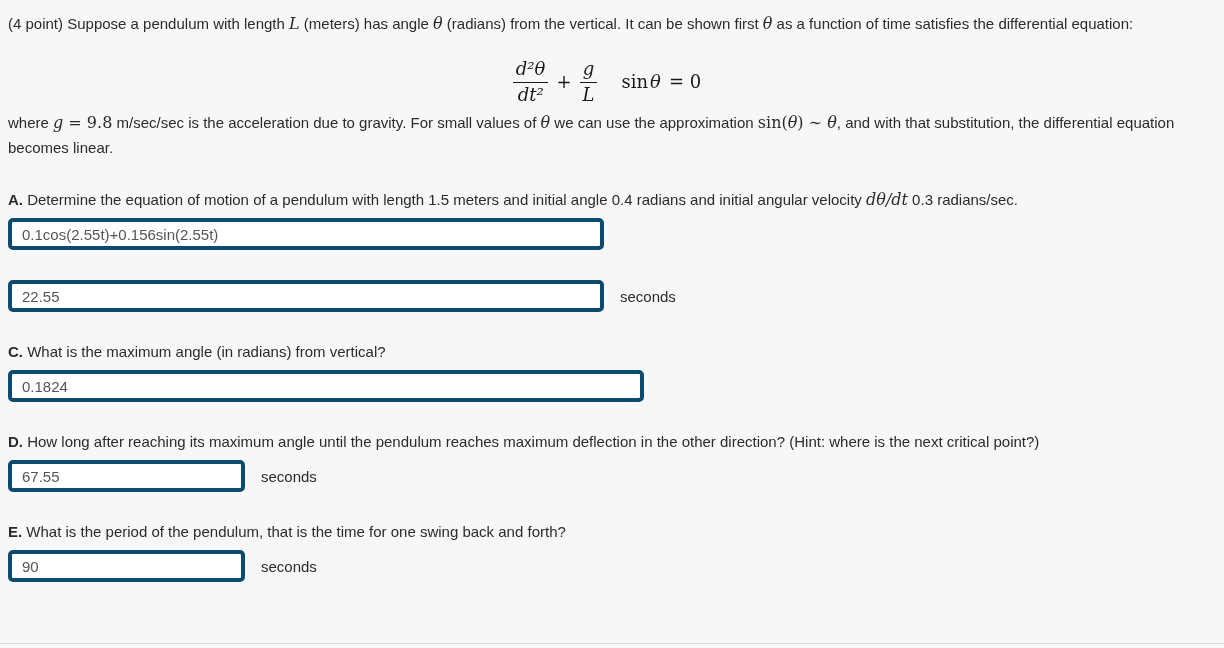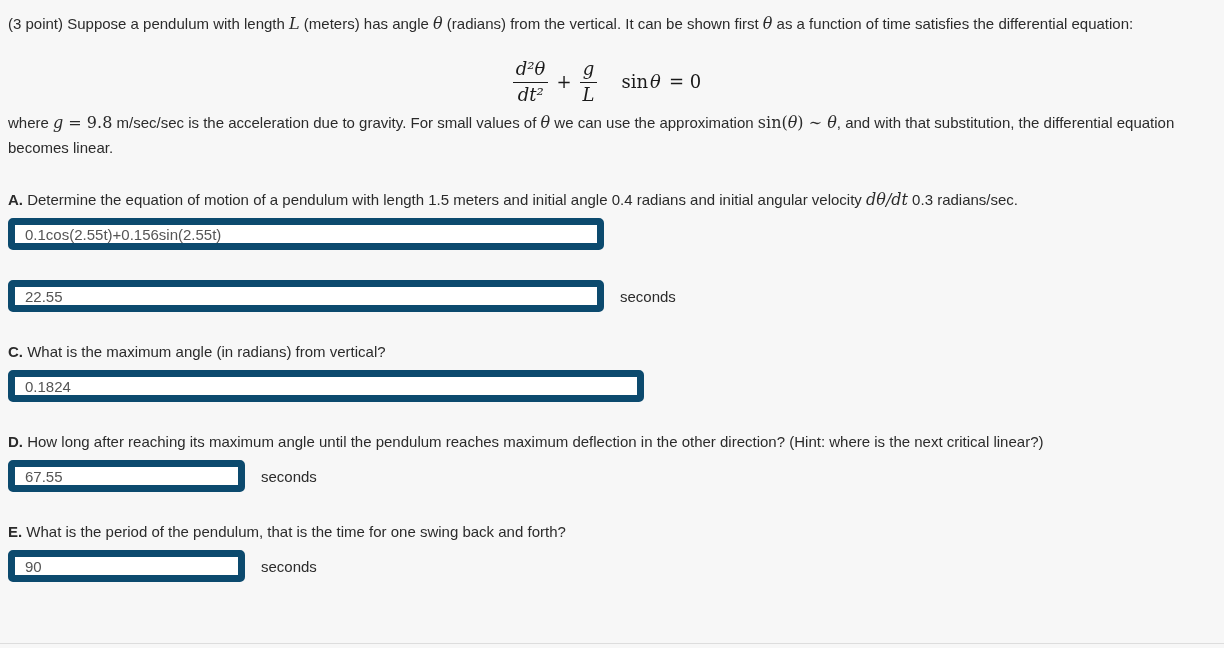--- a/index.html
+++ b/index.html
@@ -64,21 +64,21 @@
 
   .answer-row {
     margin-top: 8px;
     display: flex;
     align-items: center;
     gap: 16px;
   }
   input.answer {
     height: 32px;
     box-sizing: border-box;
-    border: 7px solid #0c4a6e;
+    border: 4px solid #0c4a6e;
     border-radius: 5px;
     background: #fff;
     padding: 0 10px;
     font-family: "Liberation Sans", sans-serif;
     font-size: 15px;
     color: #555;
     outline: none;
   }
   .w-a { width: 596px; }
   .w-b { width: 596px; }
@@ -94,21 +94,21 @@
     top: 643px;
     border-top: 1px solid #ddd;
   }
 </style>
 </head>
 <body>
 
 <div class="page">
   <div class="content">
 
-    <p class="text"><span>(3 point) Suppose a pendulum with length </span><span class="mvar">L</span><span> (meters) has angle </span><span class="mvar">θ</span><span> (radians) from the vertical. It can be shown first </span><span class="mvar">θ</span><span> as a function of time satisfies the differential equation:</span></p>
+    <p class="text"><span>(4 point) Suppose a pendulum with length </span><span class="mvar">L</span><span> (meters) has angle </span><span class="mvar">θ</span><span> (radians) from the vertical. It can be shown first </span><span class="mvar">θ</span><span> as a function of time satisfies the differential equation:</span></p>
 
     <div class="equation">
       <span class="frac"><span class="num ital">d²θ</span><span class="den ital">dt²</span></span><span class="op">+</span><span class="frac"><span class="num ital">g</span><span class="den ital">L</span></span><span class="fun">sin</span><span class="eqv ital">θ</span><span class="op">= 0</span>
     </div>
 
     <p class="text gravity"><span>where </span><span class="mvar">g</span><span class="mrm"> = 9.8</span><span> m/sec/sec is the acceleration due to gravity. For small values of </span><span class="mvar">θ</span><span> we can use the approximation </span><span class="mrm">sin(</span><span class="mvar">θ</span><span class="mrm">) ∼ </span><span class="mvar">θ</span><span>, and with that substitution, the differential equation becomes linear.</span></p>
 
     <div class="section">
       <p class="q-line"><span class="q-label">A.</span><span> Determine the equation of motion of a pendulum with length 1.5 meters and initial angle 0.4 radians and initial angular velocity </span><span class="mvar">dθ/dt</span><span> 0.3 radians/sec.</span></p>
       <div class="answer-row">
@@ -124,21 +124,21 @@
     </div>
 
     <div class="section">
       <p class="q-line"><span class="q-label">C.</span><span> What is the maximum angle (in radians) from vertical?</span></p>
       <div class="answer-row">
         <input class="answer w-c" type="text" value="0.1824" style="">
       </div>
     </div>
 
     <div class="section">
-      <p class="q-line"><span class="q-label">D.</span><span> How long after reaching its maximum angle until the pendulum reaches maximum deflection in the other direction? (Hint: where is the next critical linear?)</span></p>
+      <p class="q-line"><span class="q-label">D.</span><span> How long after reaching its maximum angle until the pendulum reaches maximum deflection in the other direction? (Hint: where is the next critical point?)</span></p>
       <div class="answer-row">
         <input class="answer w-d" type="text" value="67.55" style="">
         <span class="unit">seconds</span>
       </div>
     </div>
 
     <div class="section">
       <p class="q-line"><span class="q-label">E.</span><span> What is the period of the pendulum, that is the time for one swing back and forth?</span></p>
       <div class="answer-row">
         <input class="answer w-e" type="text" value="90" style="">

